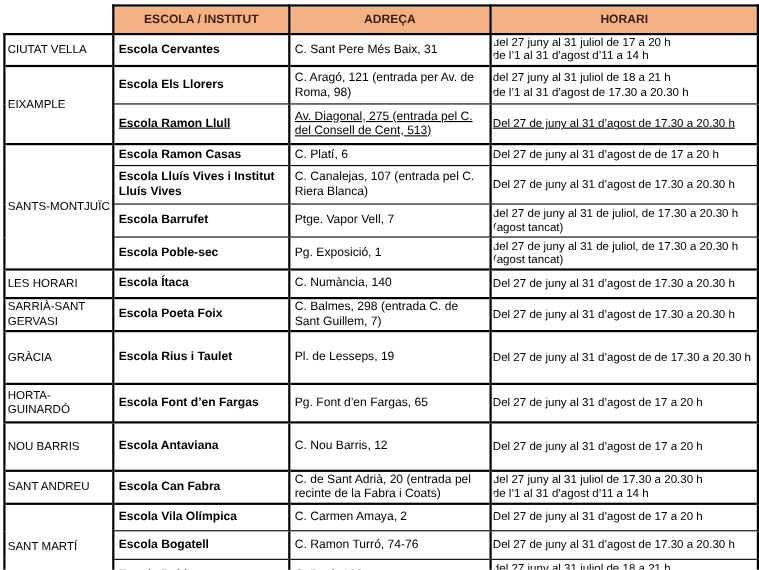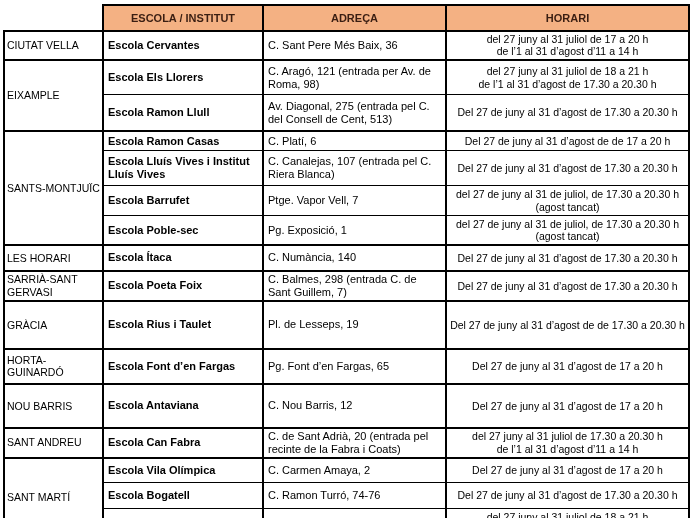--- a/index.html
+++ b/index.html
@@ -41,21 +41,21 @@
     border-bottom-width: 2px;
   }
   th.blank { border: none; background: #ffffff; }
 
   tr.group-top td { border-top-width: 2px; }
   td.bottom { border-bottom-width: 2px; }
 
   td.district { font-size: 10.5px; padding: 1px 2px; }
   td.school   { font-weight: bold; padding: 1px 6px 1px 4px; }
   td.address  { padding: 1px 4px; }
-  td.hours    { text-align: center; font-size: 10.5px; padding: 1px 1px; }
+  td.hours    { font-size: 10.5px; padding: 1px 1px; border-radius: 14px; }
   .hours-line { white-space: nowrap; }
 </style>
 </head>
 <body>
 
 <table class="schools">
   <colgroup>
     <col class="c-district">
       <col class="c-school">
       <col class="c-address">
@@ -66,37 +66,37 @@
       <tr style="height:26px;">
     <th class="blank"></th>
     <th>ESCOLA / INSTITUT</th>
     <th>ADREÇA</th>
     <th>HORARI</th>
   </tr>
 
   <tr class="group-top" style="height:18px;">
     <td class="district" rowspan="1">CIUTAT VELLA</td>
     <td class="school">Escola Cervantes</td>
-    <td class="address">C. Sant Pere Més Baix, 36</td>
+    <td class="address">C. Sant Pere Més Baix, 31</td>
     <td class="hours">
       <div class="hours-line">del 27 juny al 31 juliol de 17 a 20 h</div>
       <div class="hours-line">de l’1 al 31 d’agost d’11 a 14 h</div>
     </td>
   </tr>
 
   <tr class="group-top" style="height:35px;">
     <td class="district" rowspan="2">EIXAMPLE</td>
     <td class="school">Escola Els Llorers</td>
     <td class="address">C. Aragó, 121 (entrada per Av. de Roma, 98)</td>
     <td class="hours">
       <div class="hours-line">del 27 juny al 31 juliol de 18 a 21 h</div>
       <div class="hours-line">de l’1 al 31 d’agost de 17.30 a 20.30 h</div>
     </td>
   </tr>
-  <tr style="height:36px;">
+  <tr style="height:36px;text-decoration:underline;">
     <td class="school">Escola Ramon Llull</td>
     <td class="address">Av. Diagonal, 275 (entrada pel C. del Consell de Cent, 513)</td>
     <td class="hours">
       <div class="hours-line">Del 27 de juny al 31 d’agost de 17.30 a 20.30 h</div>
     </td>
   </tr>
 
   <tr class="group-top" style="height:20px;">
     <td class="district" rowspan="4">SANTS-MONTJUÏC</td>
     <td class="school">Escola Ramon Casas</td>

